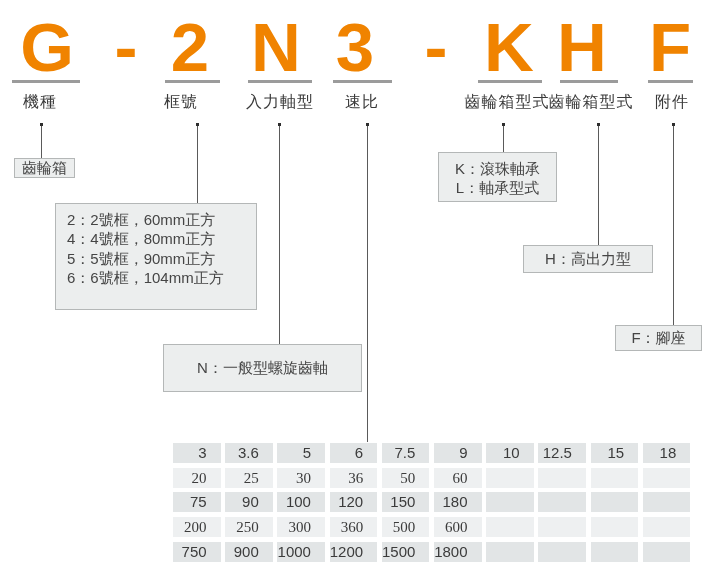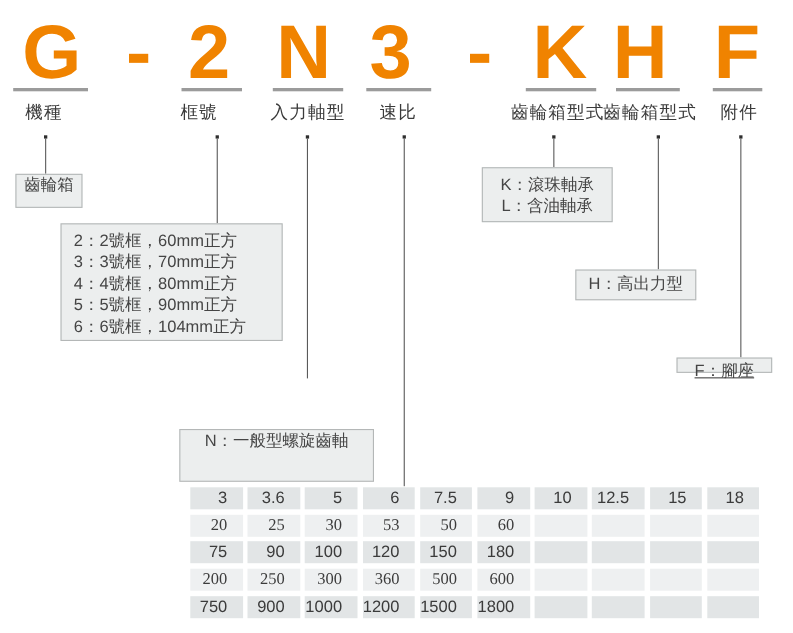--- a/index.html
+++ b/index.html
@@ -17,26 +17,26 @@
     font-size:16px;letter-spacing:1px;color:#3a3a3a;white-space:nowrap;
   }
   .dot{position:absolute;width:3px;height:3px;background:#2e2e2e;}
   .vline{position:absolute;width:1px;background:#5a5a5a;}
   .callout{
     position:absolute;background:#eceeee;border:1px solid #b4b7b7;
     color:#454545;font-size:15px;box-sizing:border-box;
   }
   .callout .cline{white-space:nowrap;line-height:19.4px;}
   .co-center{text-align:center;}
-  .co-machine{left:14px;top:158px;width:61px;height:31px;display:flex;justify-content:center;}
+  .co-machine{left:14px;top:158px;width:61px;height:20px;display:flex;align-items:center;justify-content:center;}
   .co-frame{left:55px;top:203px;width:202px;height:107px;padding:6px 0 0 11px;}
-  .co-shaft{left:163px;top:344px;width:177px;height:48px;padding-top:0;margin-top:46px;}
+  .co-shaft{left:163px;top:344px;width:199px;height:48px;padding-top:13px;}
   .co-bearing{left:438px;top:152px;width:119px;height:50px;padding-top:6px;}
-  .co-housing{left:523px;top:245px;width:110px;height:28px;line-height:26px;}
-  .co-accessory{left:615px;top:325px;width:87px;height:14px;line-height:24px;text-decoration:underline;}
+  .co-housing{left:523px;top:245px;width:130px;height:28px;line-height:26px;}
+  .co-accessory{left:615px;top:325px;width:87px;height:26px;line-height:24px;}
   .ratio-grid{
     position:absolute;left:173px;top:443px;display:grid;
     grid-template-columns:repeat(10,47.6px);column-gap:4.6px;row-gap:4.7px;
   }
   .cell{
     height:20px;line-height:20px;text-align:right;padding-right:14px;
     font-size:15px;color:#3b3b3b;box-sizing:border-box;white-space:nowrap;
   }
   .cell.odd{background:#e2e5e6;}
   .cell.even{background:#eef0f1;font-family:Liberation Serif, serif;}
@@ -87,33 +87,32 @@
   <div class="vline" style="left:503px;top:126px;height:26px"></div>
   <div class="vline" style="left:598px;top:126px;height:119px"></div>
   <div class="vline" style="left:673px;top:126px;height:199px"></div>
 
   <div class="callout co-machine">
     <div class="cline">齒輪箱</div>
   </div>
 
   <div class="callout co-frame">
     <div class="cline">2：2號框，60mm正方</div>
-    <div class="cline">3：3號框，70mm正方</div>
     <div class="cline">4：4號框，80mm正方</div>
     <div class="cline">5：5號框，90mm正方</div>
     <div class="cline">6：6號框，104mm正方</div>
   </div>
 
   <div class="callout co-shaft co-center">
     <div class="cline">N：一般型螺旋齒軸</div>
   </div>
 
   <div class="callout co-bearing co-center">
     <div class="cline">K：滾珠軸承</div>
-    <div class="cline">L：含油軸承</div>
+    <div class="cline">L：軸承型式</div>
   </div>
 
   <div class="callout co-housing co-center">
     <span>H：高出力型</span>
   </div>
 
   <div class="callout co-accessory co-center">
     <span>F：腳座</span>
   </div>
 
@@ -124,21 +123,21 @@
       <div class="cell odd">6</div>
       <div class="cell odd">7.5</div>
       <div class="cell odd">9</div>
       <div class="cell odd">10</div>
       <div class="cell odd">12.5</div>
       <div class="cell odd">15</div>
       <div class="cell odd">18</div>
       <div class="cell even">20</div>
       <div class="cell even">25</div>
       <div class="cell even">30</div>
-      <div class="cell even">53</div>
+      <div class="cell even">36</div>
       <div class="cell even">50</div>
       <div class="cell even">60</div>
       <div class="cell even"></div>
       <div class="cell even"></div>
       <div class="cell even"></div>
       <div class="cell even"></div>
       <div class="cell odd">75</div>
       <div class="cell odd">90</div>
       <div class="cell odd">100</div>
       <div class="cell odd">120</div>

